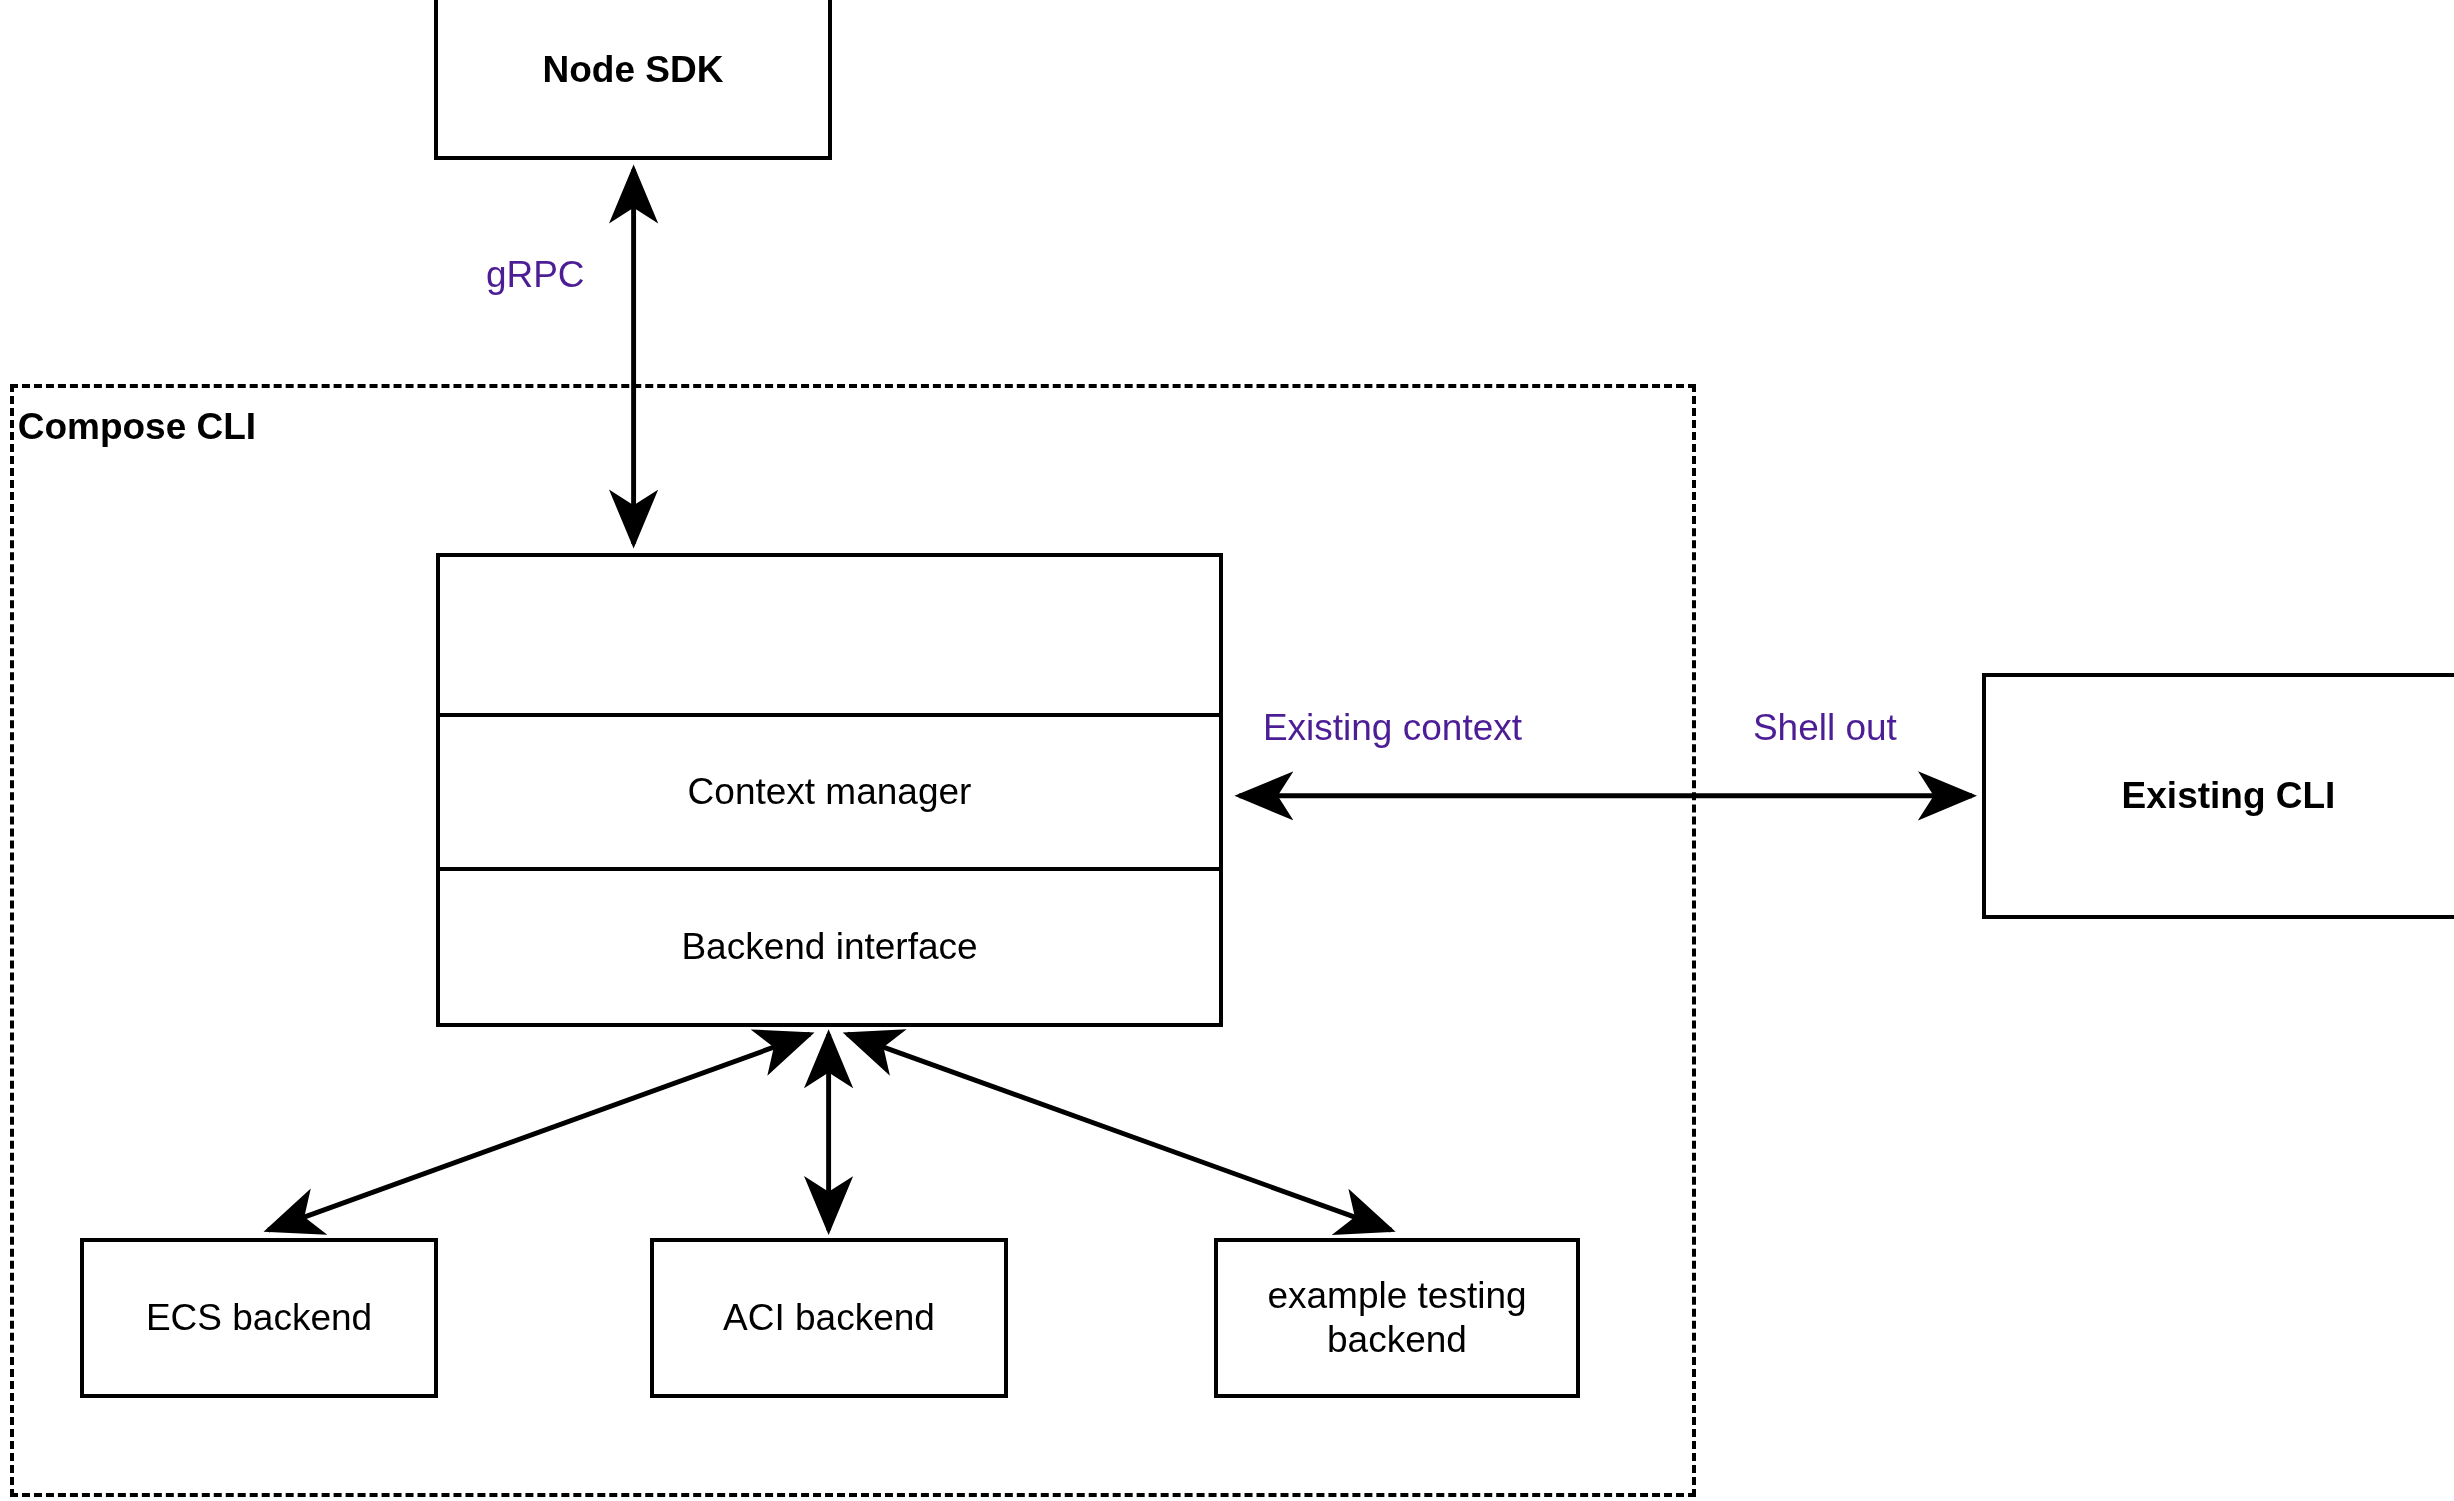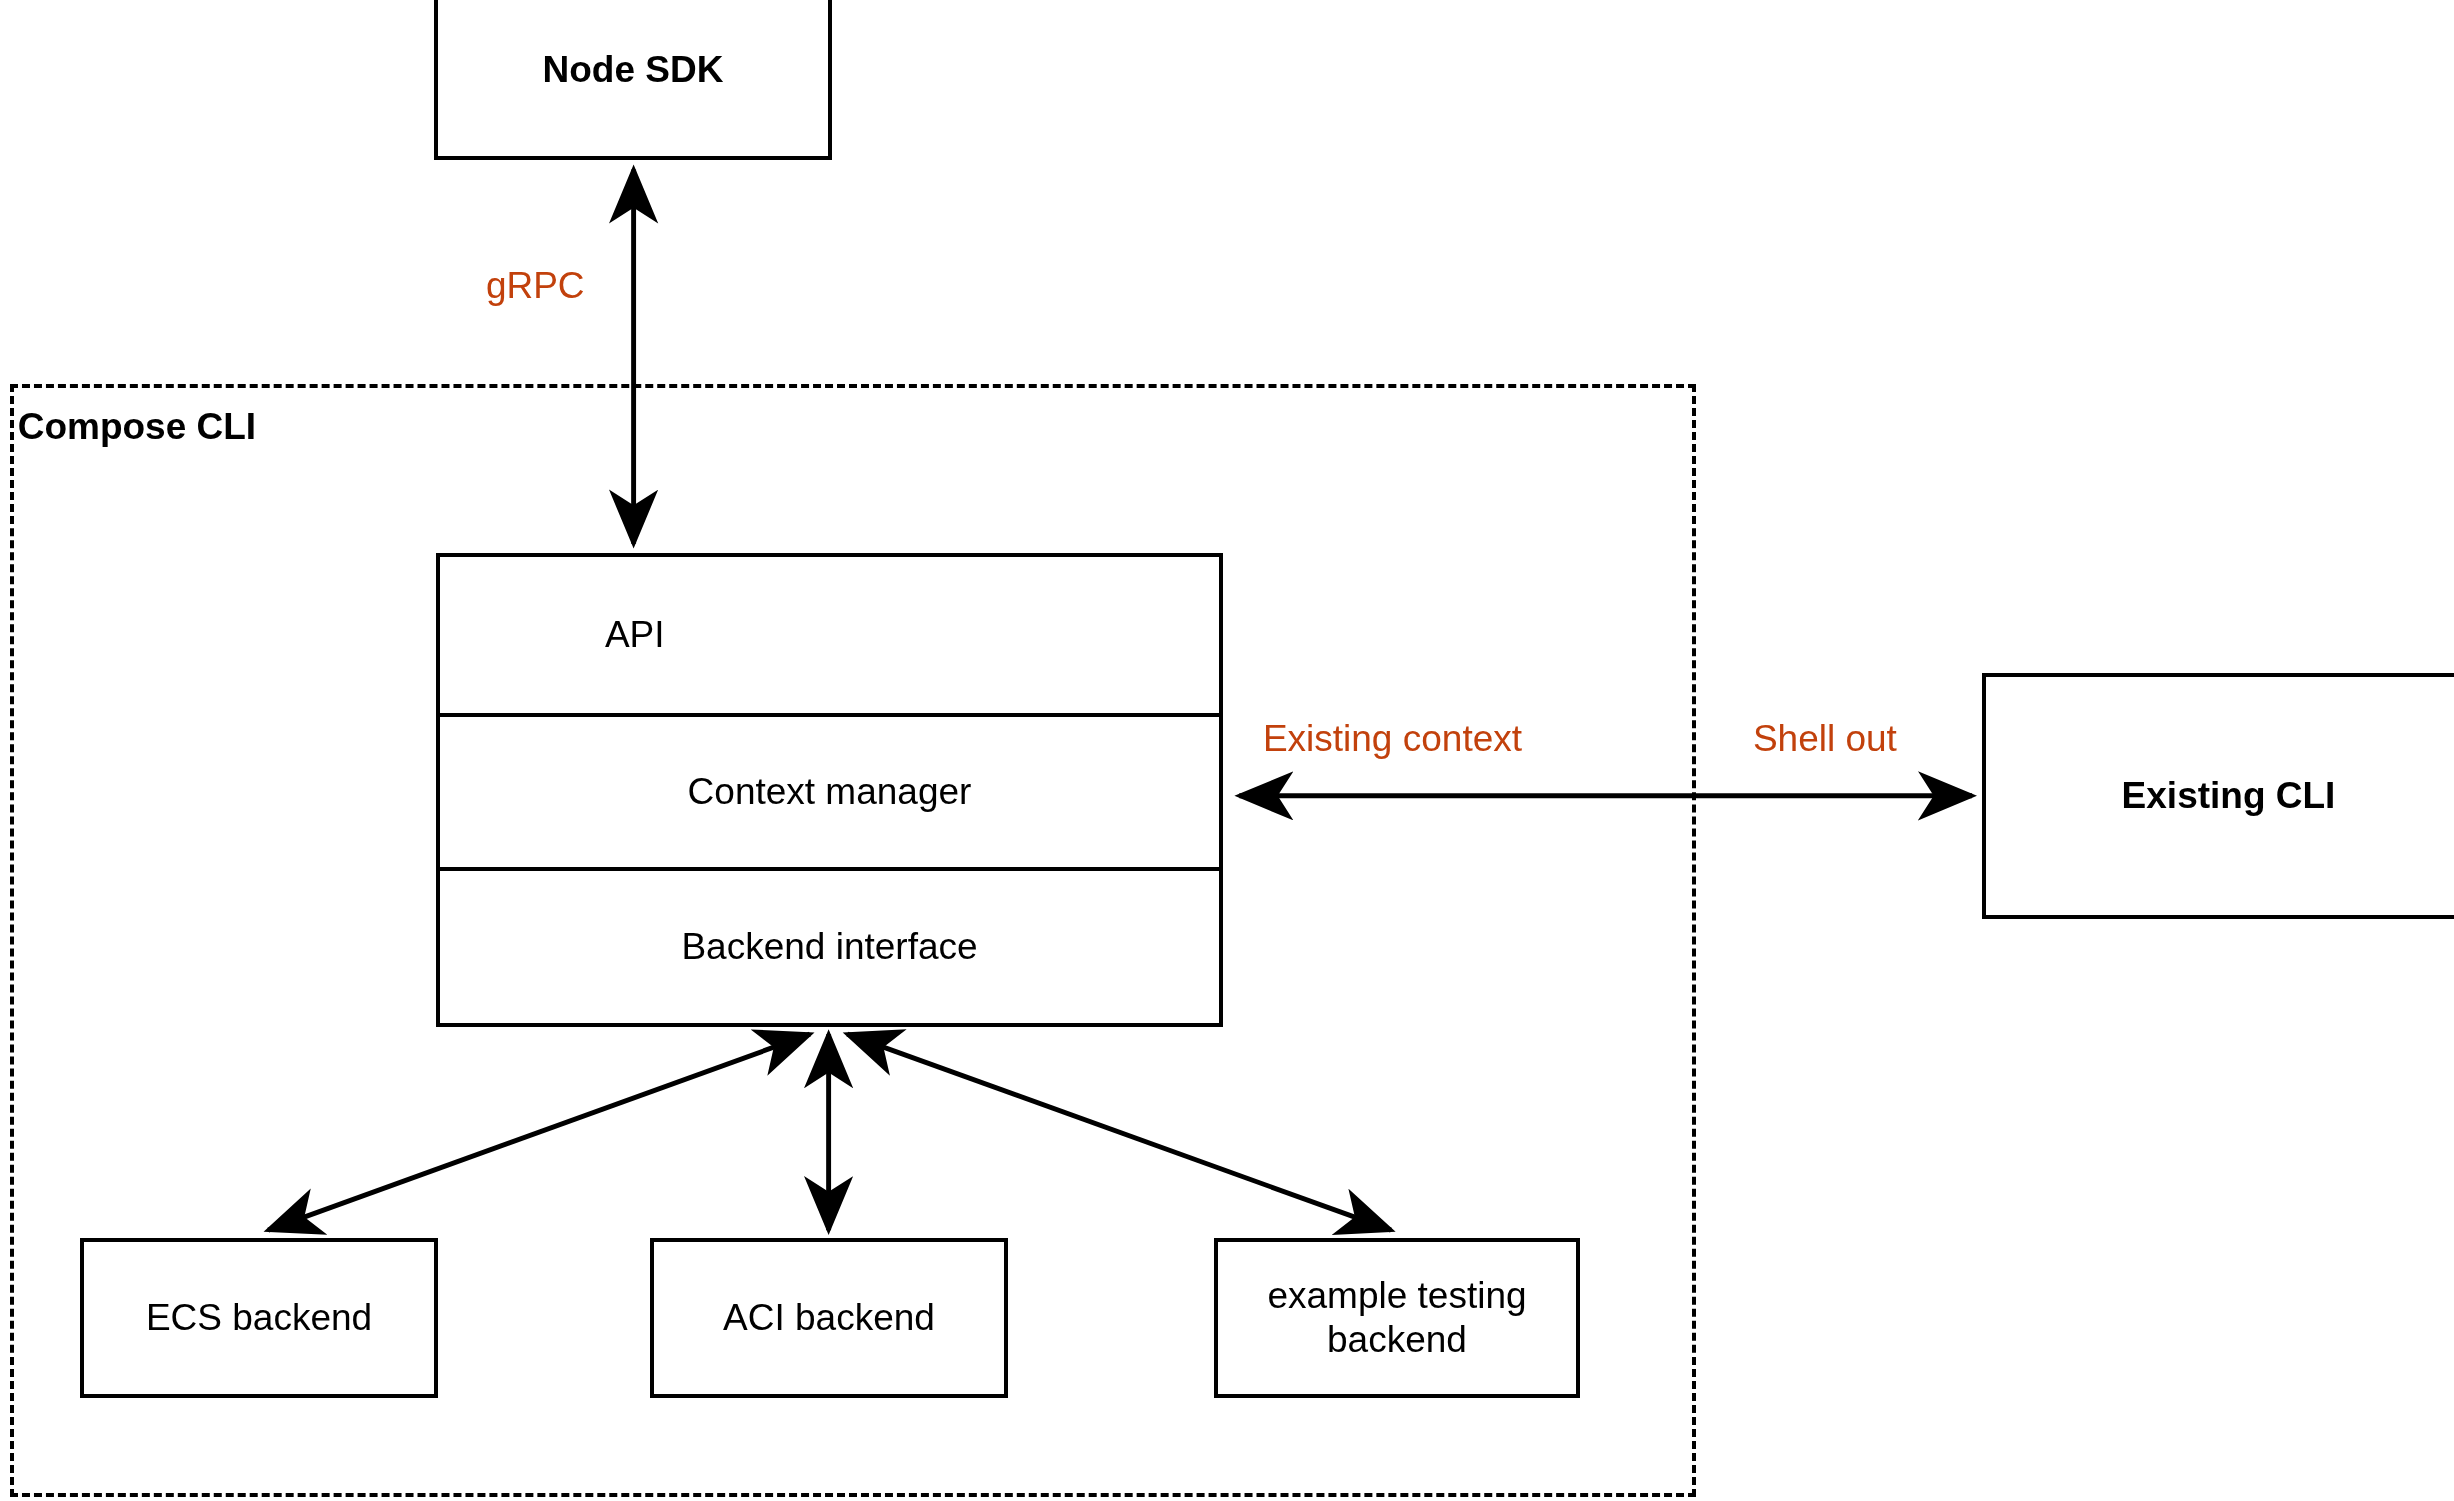--- a/index.html
+++ b/index.html
@@ -88,26 +88,25 @@
     font-weight: bold;
     color: #000000;
     white-space: nowrap;
     z-index: 4;
     background: #ffffff;
   }
 
   
   .edge-label {
     position: absolute;
-    color: #c2410c;
+    color: #4c1d95;
     white-space: nowrap;
     background: #ffffff;
     z-index: 4;
     padding: 0 3.9px;
-    margin-top: 11px;
   }
 </style>
 </head>
 <body>
 
 <div id="canvas">
 
   <svg id="svg-layer" viewBox="0 0 2492 1524" xmlns="http://www.w3.org/2000/svg">
     <defs>
       <marker id="ah-end" markerWidth="13" markerHeight="13" refX="11" refY="5" orient="auto" markerUnits="strokeWidth">
@@ -146,23 +145,20 @@
     <span class="label">Node SDK</span>
   </div>
 
   <div class="node bold-node" style="left:1982px; top:673px; width:493px; height:246px; font-size:37px;">
     <span class="label">Existing CLI</span>
   </div>
 
   <div id="stack" style="left:436px; top:553px; width:787px; height:474px;">
 
     <div class="stack-row" style="height:156px;">
-      <div class="stack-cell" style="width:50%; font-size:37px;">
-        <span class="label">API</span>
-      </div>
     </div>
 
     <div class="stack-row" style="height:154px;">
       <div class="stack-cell" style="width:100%; font-size:37px;text-align:right;">
         <span class="label">Context manager</span>
       </div>
     </div>
 
     <div class="stack-row" style="height:auto; flex:1 1 auto;">
       <div class="stack-cell" style="width:100%; font-size:37px;border-radius:14px;">

